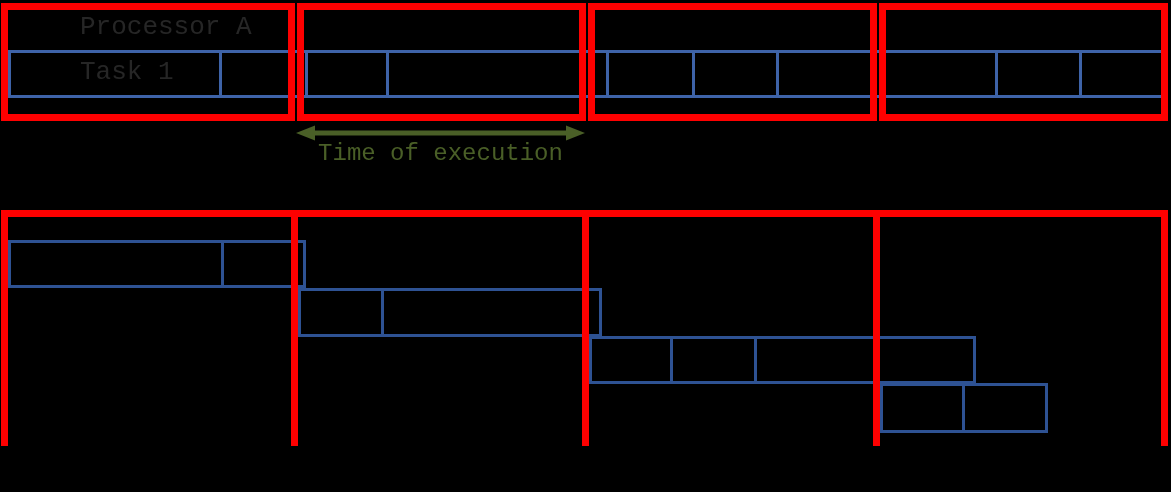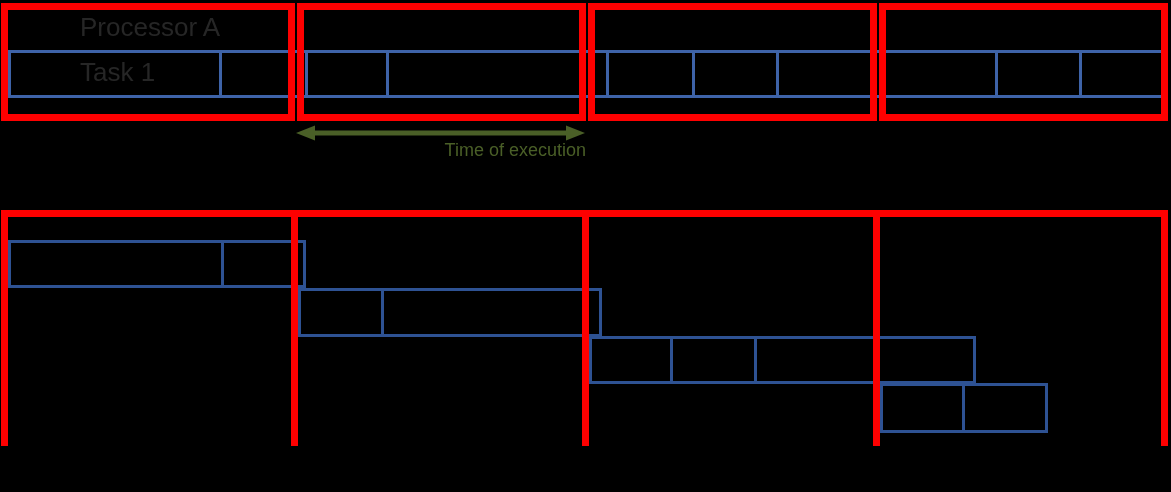--- a/index.html
+++ b/index.html
@@ -6,30 +6,30 @@
     --background:#000000;
     --frame-red:#fe0000;
     --band-blue:#3e63a8;
     --box-blue:#2e5293;
     --arrow-green:#4a5f27;
     --text-dark:#262626;
   }
   html,body{margin:0;padding:0;background:var(--background);}
   #canvas{
     position:relative;width:1171px;height:446px;background:var(--background);
-    font-family:Liberation Sans, sans-serif;overflow:hidden;
+    font-family:Liberation Mono, monospace;overflow:hidden;
   }
   .frame{position:absolute;border:7px solid var(--frame-red);box-sizing:border-box;background:transparent;}
   .band{position:absolute;border-top:3px solid var(--band-blue);border-bottom:3px solid var(--band-blue);box-sizing:border-box;}
   .cell{position:absolute;border:3px solid var(--band-blue);box-sizing:border-box;}
   .block{position:absolute;border:3px solid var(--box-blue);box-sizing:border-box;}
   .lbl{position:absolute;color:var(--text-dark);white-space:nowrap;line-height:1.15;}
   .lbl-proc{left:80px;top:13px;font-size:26px;}
   .lbl-task{left:80px;top:58px;font-size:26px;}
-  .lbl-exec{left:295px;top:140px;width:291px;text-align:right;font-size:18px;color:var(--arrow-green);}
+  .lbl-exec{left:295px;top:140px;width:291px;text-align:center;font-size:24px;color:var(--arrow-green);}
   .arrow{position:absolute;color:var(--arrow-green);}
 </style>
 </head>
 <body>
 
 <div id="canvas">
 
   <div class="band" style="left:8px;top:50px;width:1157px;height:48px;"></div>
 
   <div class="cell" style="left:8px;top:50px;width:214px;height:48px;"></div>

